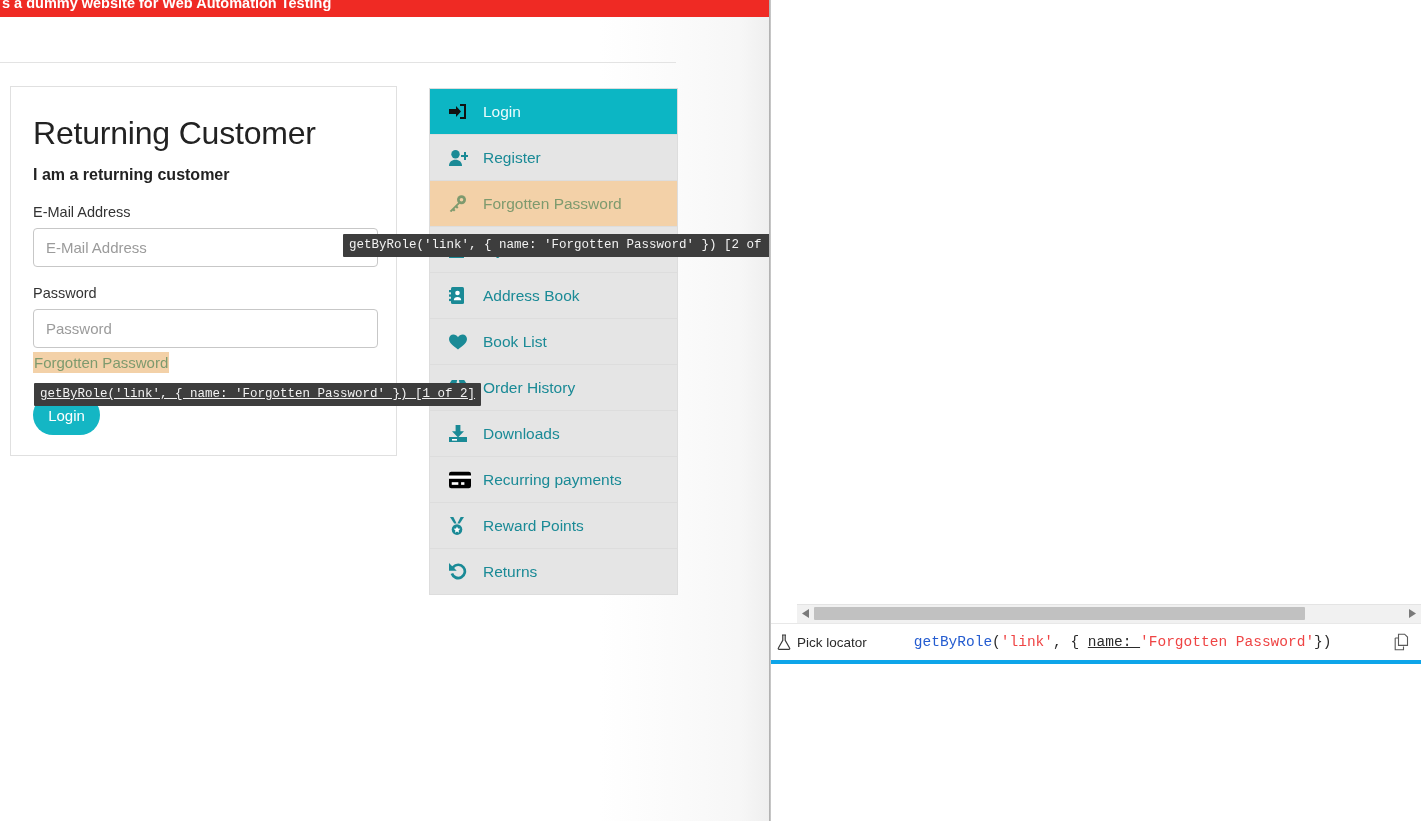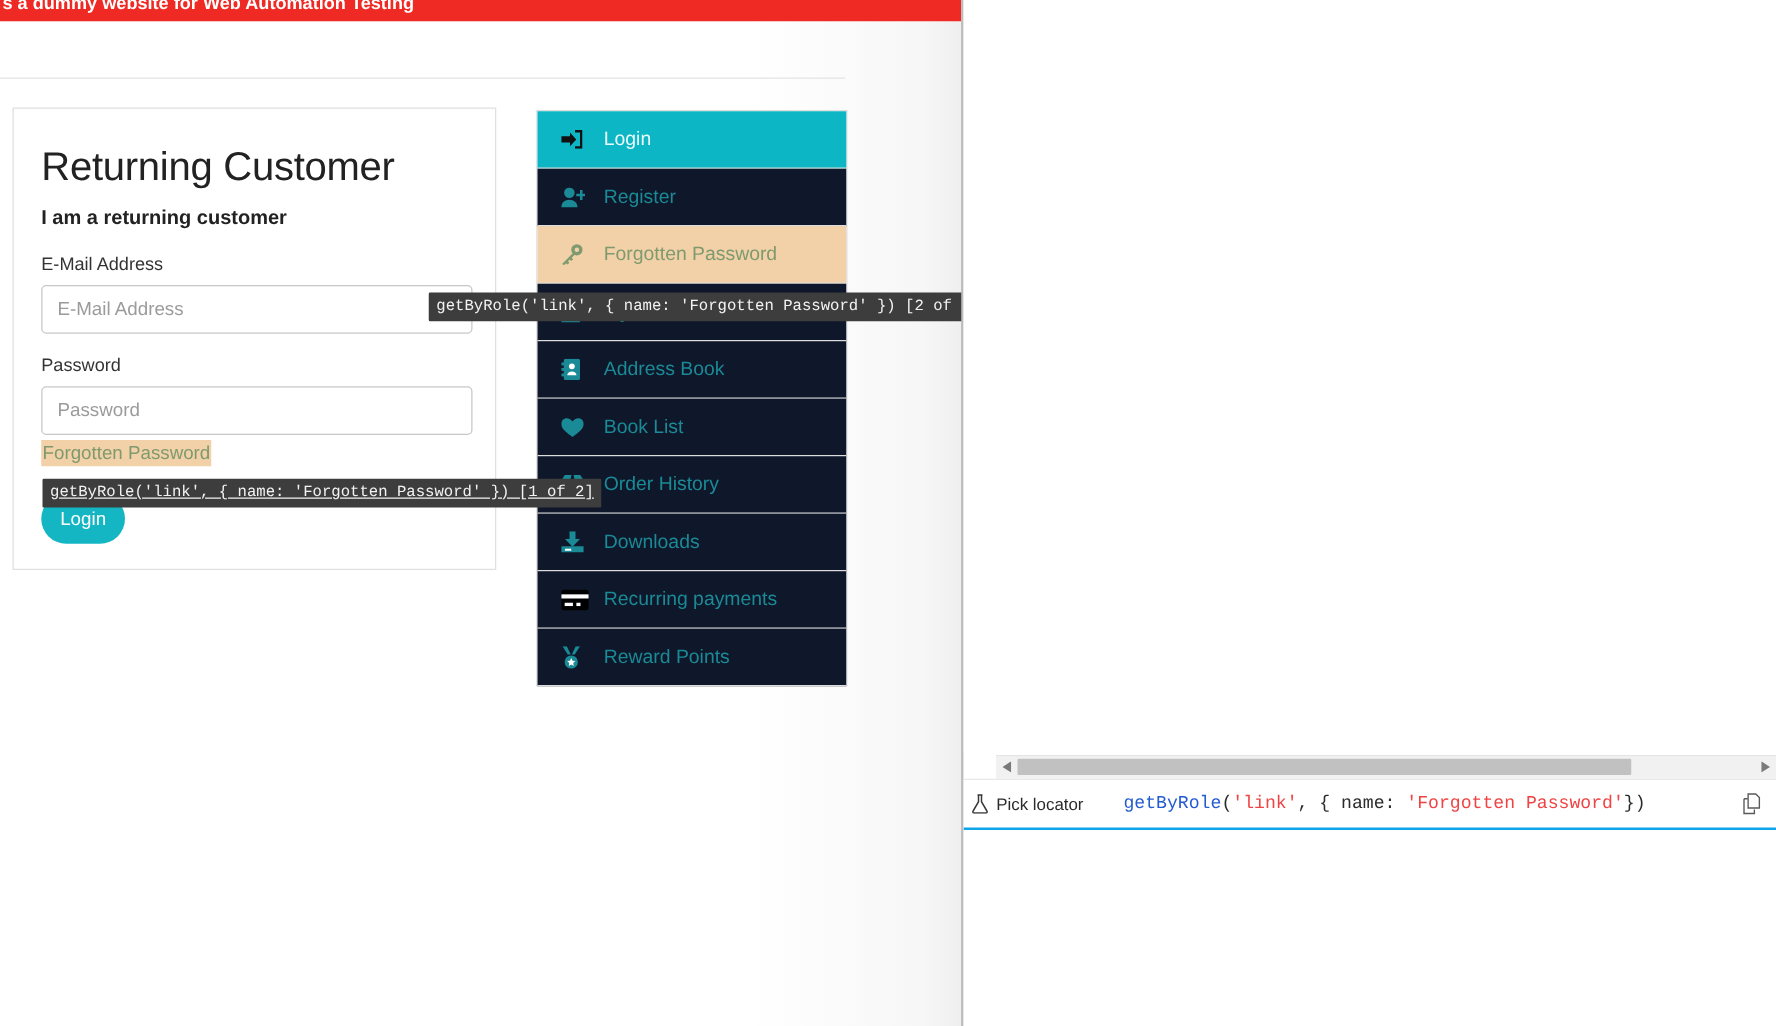--- a/index.html
+++ b/index.html
@@ -120,21 +120,21 @@
   }
   .nav-item {
     display: flex; align-items: center;
     height: 46px;
     padding-left: 19px;
     border-bottom: 1px solid #dddddd;
     color: #1a8a96;
     font-size: 15.5px;
     text-decoration: none;
     cursor: pointer;
-    background: #0f172a;
+    background: #e5e5e5;
   }
   .nav-item .nav-ico {
     width: 22px; height: 18px;
     margin-right: 12px;
     display: inline-flex; align-items: center; justify-content: flex-start;
     flex: 0 0 22px;
   }
   .nav-item .nav-ico svg { display: block; }
   .nav-item.active {
     background: #0cb6c4;
@@ -202,23 +202,23 @@
     width: 491px; height: 13px;
     background: #c1c1c1;
     border-radius: 1px;
     cursor: pointer;
   }
 
   .locator-bar {
     position: absolute; left: 0; top: 623px;
     width: 650px; height: 41px;
     border-top: 1px solid #e8e8e8;
-    border-bottom: 2px solid #0ea5e9;
-    background: #ffffff;
-    display: flex; align-items: center;
+    border-bottom: 4px solid #0ea5e9;
+    background: #ffffff;
+    display: flex; align-items: center; gap: 15px;
   }
   .pick-locator {
     display: flex; align-items: center;
     margin-left: 6px;
     cursor: pointer;
     color: #2b2b2b;
     font-size: 13.5px;
     flex: 0 0 auto;
   }
   .pick-locator .flask-ico { margin-right: 6px; display:flex; }
@@ -227,21 +227,21 @@
   .locator-code {
     margin-left: 32px;
     font-family: "Liberation Mono", monospace;
     font-size: 14.5px;
     white-space: nowrap;
     flex: 1 1 auto;
   }
   .tok-fn   { color: #245cd0; text-align: right; }
   .tok-str  { color: #ef4444; }
   .tok-punct{ color: #2b2b2b; }
-  .tok-key  { color: #2b2b2b; }
+  .tok-key  { color: #2b2b2b; text-decoration: underline; }
 
   .copy-btn {
     flex: 0 0 auto;
     margin-right: 10px;
     cursor: pointer;
     display: flex; align-items: center;
   }
   .copy-btn svg { stroke: #5a5a5a; fill: none; }
 
   .insp-body {
@@ -382,20 +382,28 @@
           <svg width="16" height="18" viewBox="0 0 16 18">
               <path d="M1 0h3.4l3.2 6.6H5.2z"></path>
               <path d="M15 0h-3.4L8.4 6.6h2.4z"></path>
               <circle cx="8" cy="12.6" r="5.3"></circle>
               <path d="M8 9.4l1 2.1 2.3.3-1.7 1.6.4 2.3L8 14.6l-2 1.1.4-2.3-1.7-1.6 2.3-.3z" fill="#fff"></path>
             </svg>
         </span>
         <span>Reward Points</span>
       </a>
 
+      <a class="nav-item" href="#">
+        <span class="nav-ico">
+          <svg width="18" height="17" viewBox="0 0 18 17">
+              <path d="M3.2 3.2A8 8 0 1 1 1.6 11l2.6-.9A5.3 5.3 0 1 0 5.1 5.1l2.6 2.6H0V0z"></path>
+            </svg>
+        </span>
+        <span>Returns</span>
+      </a>
 
     </div>
 
     <div id="tip-2of2" class="pw-tip">getByRole('link', { name: 'Forgotten Password' }) [2 of 2]</div>
     <div id="tip-1of2" class="pw-tip">getByRole('link', { name: 'Forgotten Password' }) [1 of 2]</div>
 
   </div>
 
   <div class="vp-divider"></div>
 

